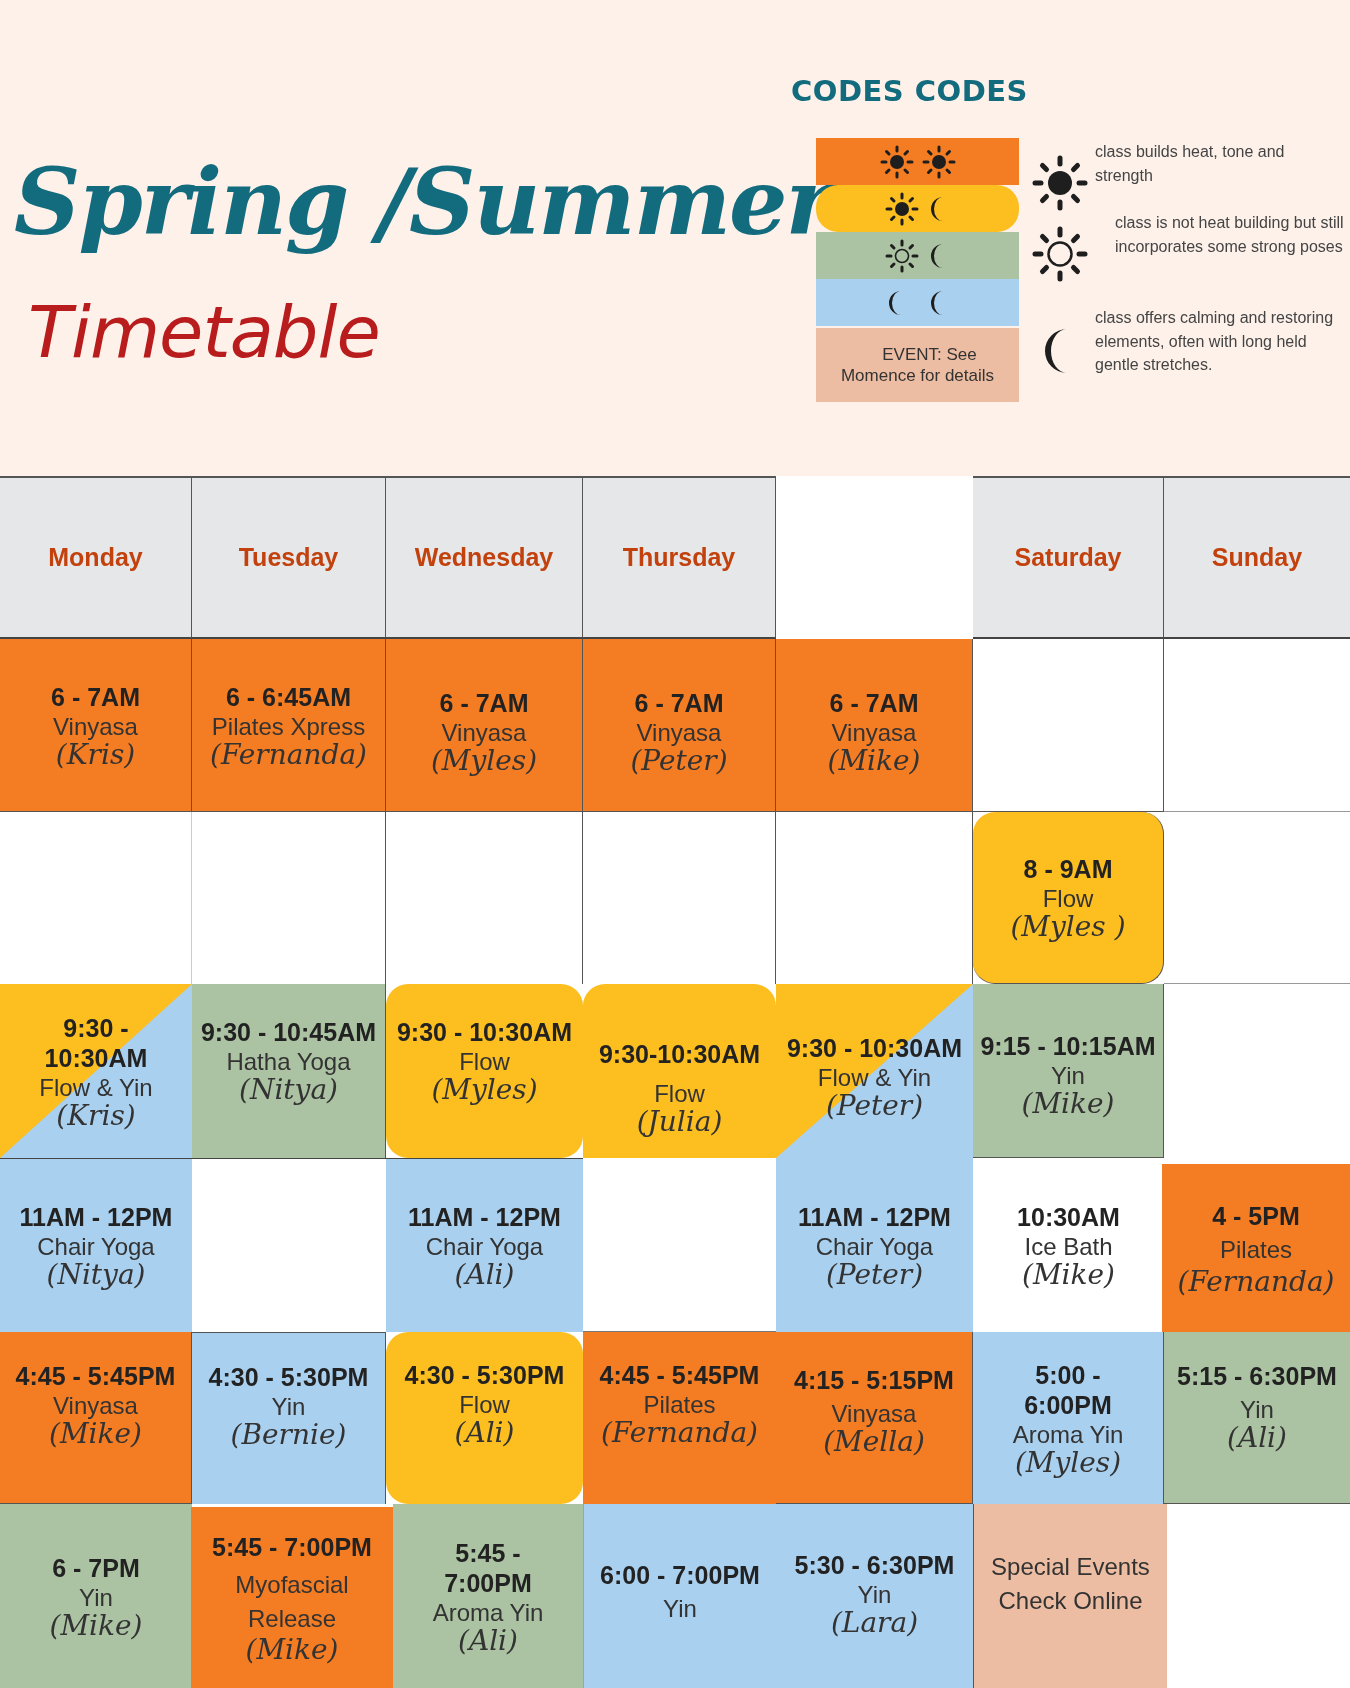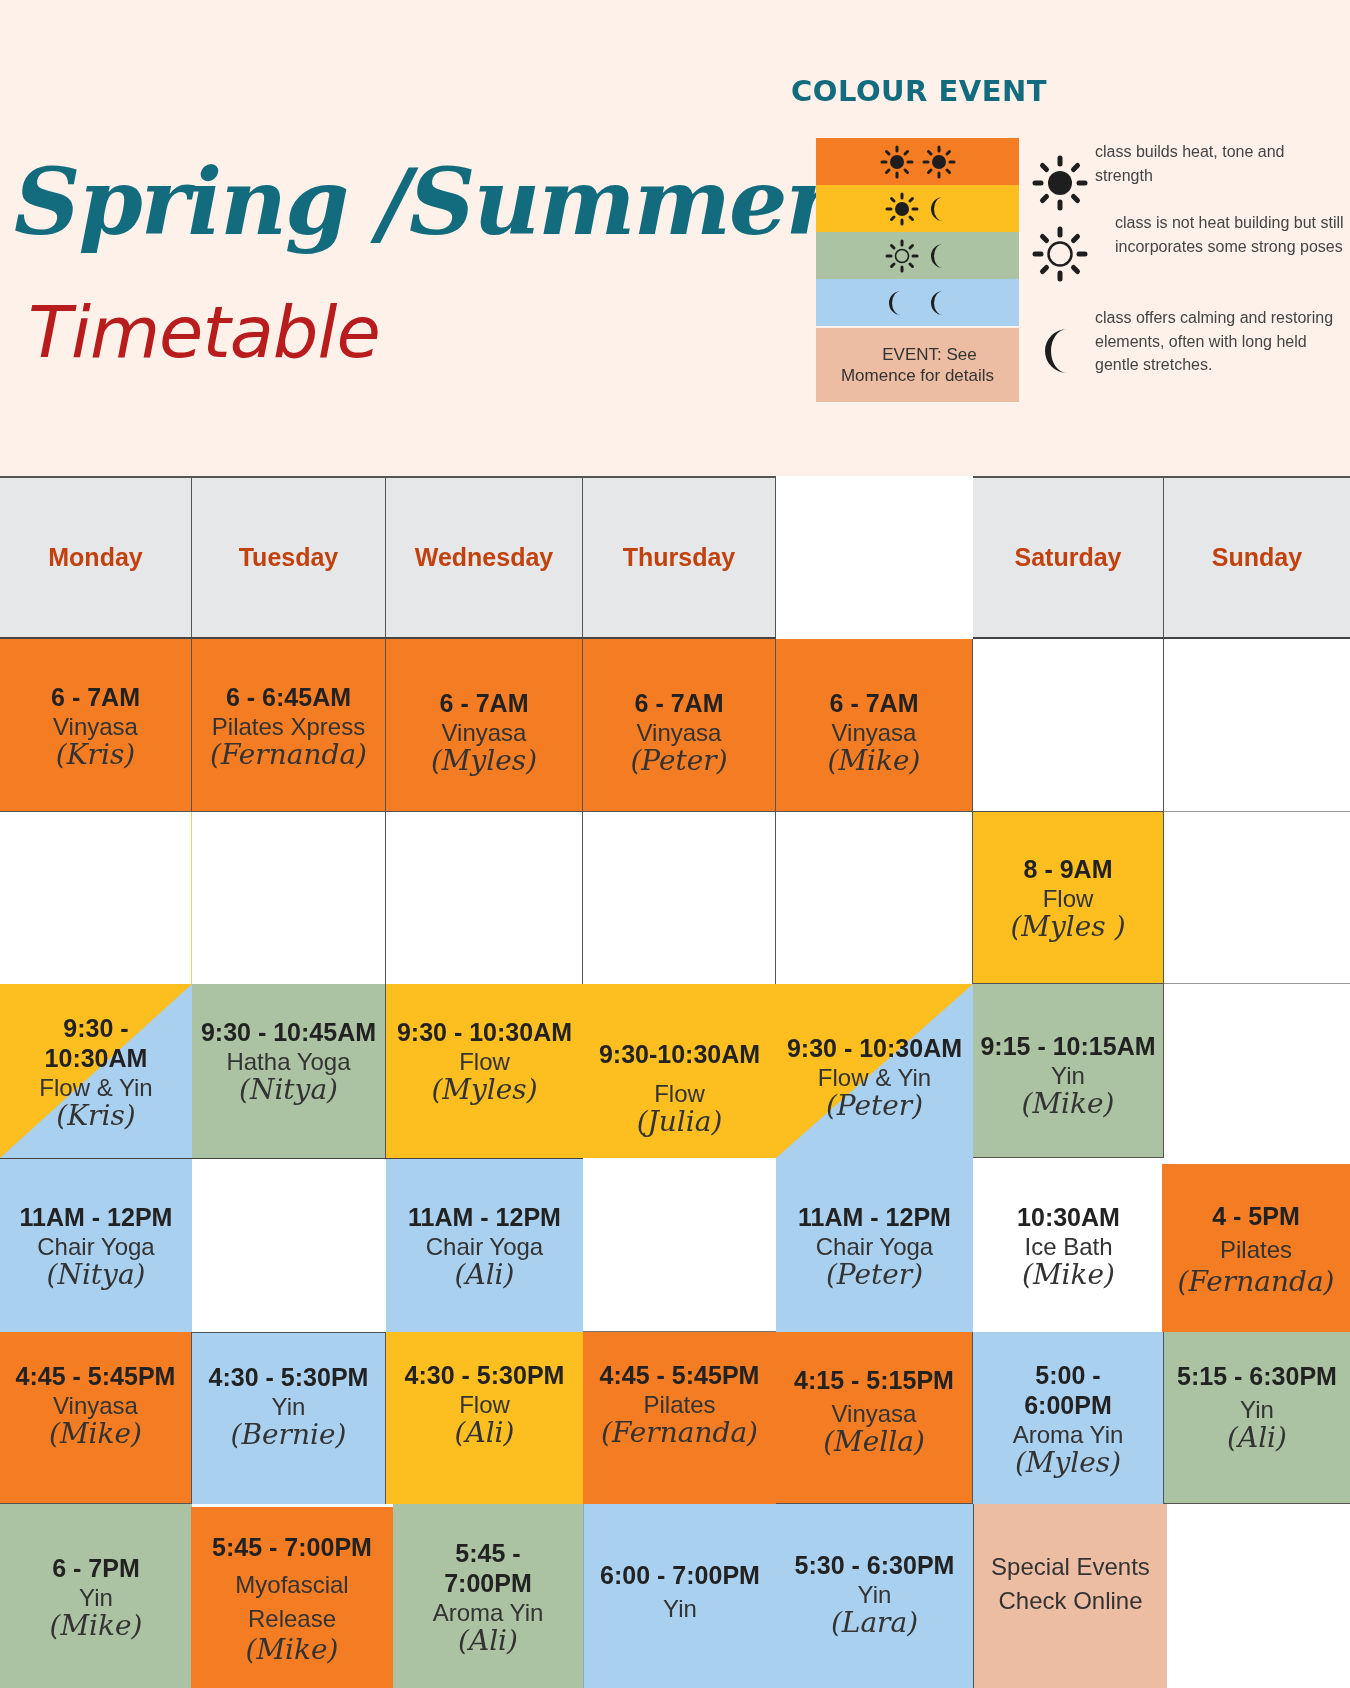--- a/index.html
+++ b/index.html
@@ -35,34 +35,34 @@
   .grid { position: absolute; left: 0; top: 476px; width: 1350px; height: 1212px; background: #fff; }
   .hdr-cell { position: absolute; top: 0; height: 163px; background: #e6e7e9; border-right: 1.5px solid #555; border-top: 2px solid #555; border-bottom: 2px solid #444; display: flex; align-items: center; justify-content: center; font-weight: bold; font-size: 25px; color: #c2410c; }
   .cell { position: absolute; display: flex; flex-direction: column; align-items: center; justify-content: center; text-align: center; overflow: hidden; }
   .cell .time { font-weight: bold; font-size: 25px; line-height: 30px; color: #222; position: relative; z-index: 2; }
   .cell .cls { font-size: 24px; line-height: 29px; color: #333; position: relative; z-index: 2; }
   .cell .inst { font-family: "DejaVu Serif", serif; font-style: italic; font-size: 28px; line-height: 28px; color: #333; position: relative; z-index: 2; }
   .cell .diag { position: absolute; inset: 0; z-index: 1; }
   .bdr-r { border-right: 1.5px solid #555; }
   .bdr-b { border-bottom: 1.5px solid #555; }
   .orange { background: #f47c22; }
-  .yellow { background: #fdbe1f; }
+  .yellow { background: #fdbe1f; border-radius: 22px; }
   .green { background: #abc3a2; }
   .blue { background: #aad0ef; }
   .peach { background: #ecbda2; }
   .white { background: #ffffff; }
 </style>
 </head>
 <body>
 
 <div class="header">
   <div class="title-script">Spring /Summer</div>
   <div class="title-sub">Timetable</div>
 
-  <div class="legend-title">COLOUR EVENT</div>
+  <div class="legend-title">CODES CODES</div>
 
   <div class="swatches">
     <div class="swatch orange">
       <svg class="icon-svg" width="34" height="34" viewBox="-17 -17 34 34">
           <circle r="7" fill="#1e1e1e"></circle>
           <g stroke="#1e1e1e" stroke-width="3" stroke-linecap="round">
             <line x1="0" y1="-11" x2="0" y2="-15"></line>
             <line x1="0" y1="11" x2="0" y2="15"></line>
             <line x1="-11" y1="0" x2="-15" y2="0"></line>
             <line x1="11" y1="0" x2="15" y2="0"></line>

